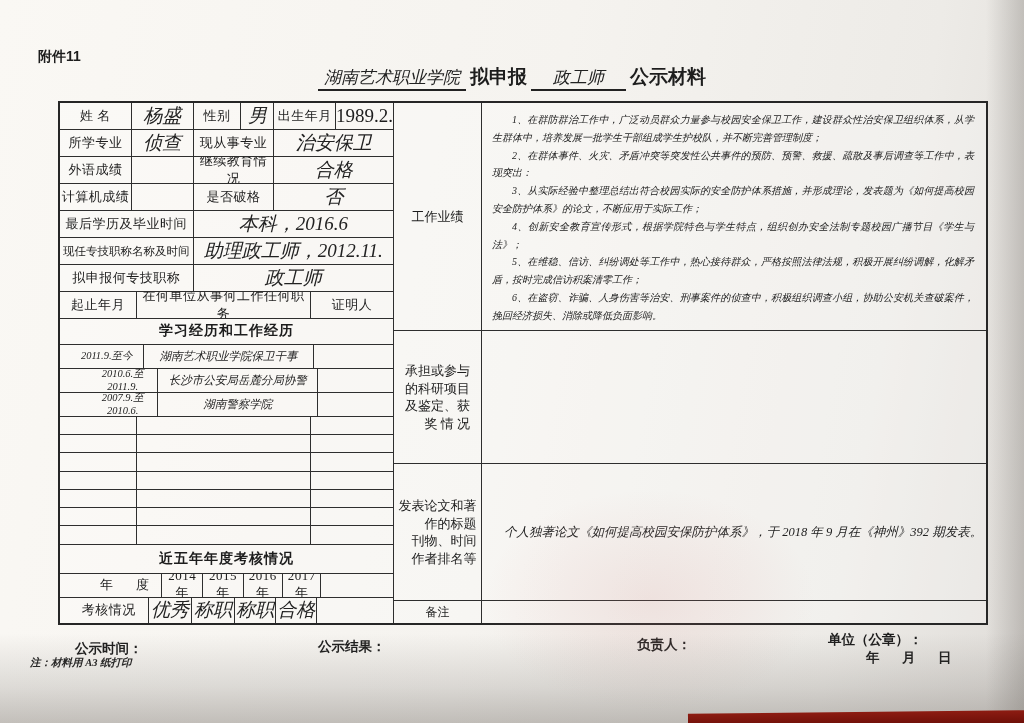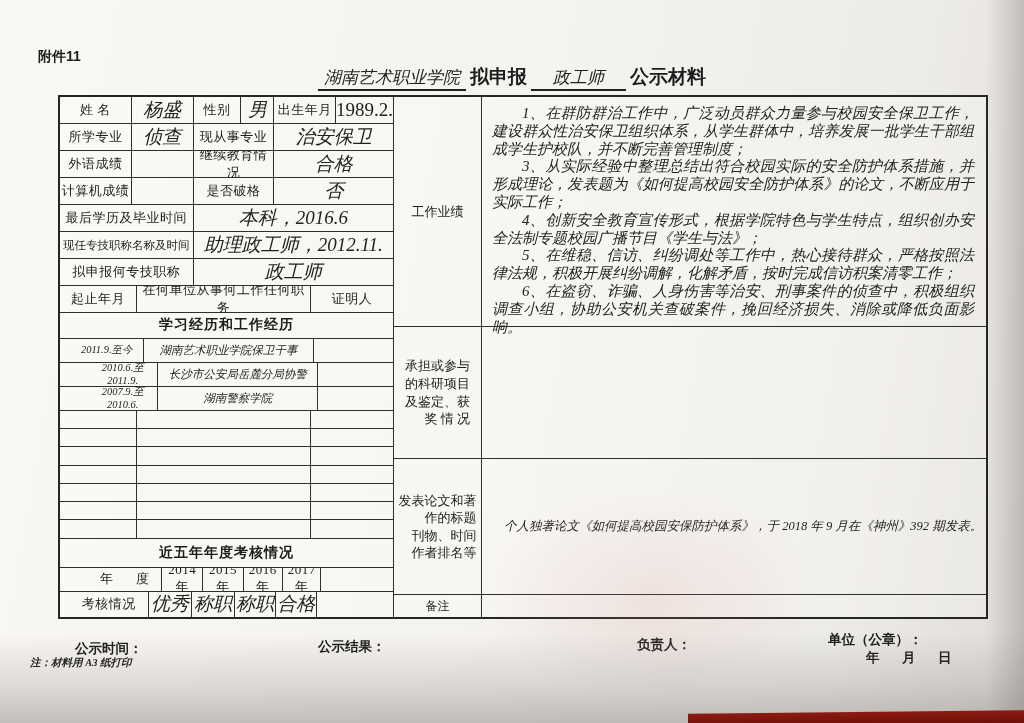--- a/index.html
+++ b/index.html
@@ -21,21 +21,21 @@
 
   .attachment { position:absolute; left:38px; top:48px; font-family:"Liberation Sans",sans-serif;
             font-weight:bold; font-size:14px; }
   .titleline { position:absolute; left:0; top:64px; width:1024px; text-align:center; white-space:nowrap; }
   .t-hw { font-size:17px; font-style:italic; border-bottom:2px solid #222; padding:0 6px 2px; }
   .t-bold { font-family:"Liberation Sans",sans-serif; font-weight:bold; font-size:19px; }
   .t-pos { padding:0 22px 2px; }
 
   
   .hw { font-style:italic; color:#222; }
-  #bigtable { position:absolute; left:58px; top:95px; width:930px; height:524px;
+  #bigtable { position:absolute; left:58px; top:101px; width:930px; height:524px;
               border:2px solid #262626; display:flex; background:rgba(255,255,255,0.25); }
   .cell { border-right:1px solid #2e2e2e; display:flex; align-items:center; justify-content:center;
           text-align:center; overflow:hidden; }
   .cell:last-child { border-right:none; }
   .lrow { display:flex; border-bottom:1px solid #2e2e2e; }
   .label { font-size:13px; letter-spacing:0.5px; }
   .val { font-size:19px; }
 
   #left-panel { width:334px; border-right:1px solid #2e2e2e; display:flex; flex-direction:column; }
   .h27{height:27px;} .h26{height:26px;} .h25{height:25px;padding-left:10px;} .h24{height:24px;padding-left:28px;} .h30{height:30px;}
@@ -50,21 +50,21 @@
   #empty-rows { height:130px; display:flex; flex-direction:column; }
   #empty-rows .lrow { flex:1; }
 
   #right-panel { flex:1; display:flex; flex-direction:column; }
   .rsection { display:flex; border-bottom:1px solid #2e2e2e; }
   .rsection:last-child { border-bottom:none; }
   .rlabel { width:88px; border-right:1px solid #2e2e2e; display:flex; align-items:center;
             justify-content:center; text-align:right; font-size:13px; white-space:pre-line; line-height:1.35; }
   .rcontent { flex:1; }
   .work-body { padding:8px 12px 0 10px; }
-  .work-body p { font-size:15px; line-height:17.8px; text-indent:2em; text-align:justify; }
+  .work-body p { font-size:10px; line-height:17.8px; text-indent:2em; text-align:justify; }
   .pub-body { display:flex; align-items:center; padding-left:22px; height:100%; font-size:12.5px; }
 
   .footer-item { position:absolute; font-family:"Liberation Sans",sans-serif; font-weight:bold;
                  font-size:13.5px; white-space:pre; }
   .note { position:absolute; left:30px; top:656px; font-size:10.5px; font-style:italic; font-weight:bold; }
 </style>
 </head>
 <body>
 
 <div id="photo">
@@ -217,20 +217,21 @@
         <div class="cell c82"></div>
       </div>
     </div>
 
     <div id="right-panel">
 
       <div class="rsection" style="height:230px">
         <div class="rlabel">工作业绩</div>
         <div class="rcontent work-body hw">
           <p>1、在群防群治工作中，广泛动员群众力量参与校园安全保卫工作，建设群众性治安保卫组织体系，从学生群体中，培养发展一批学生干部组成学生护校队，并不断完善管理制度；</p>
+          <p>2、在群体事件、火灾、矛盾冲突等突发性公共事件的预防、预警、救援、疏散及事后调查等工作中，表现突出：</p>
           <p>3、从实际经验中整理总结出符合校园实际的安全防护体系措施，并形成理论，发表题为《如何提高校园安全防护体系》的论文，不断应用于实际工作；</p>
           <p>4、创新安全教育宣传形式，根据学院特色与学生特点，组织创办安全法制专题校园广播节目《学生与法》；</p>
           <p>5、在维稳、信访、纠纷调处等工作中，热心接待群众，严格按照法律法规，积极开展纠纷调解，化解矛盾，按时完成信访积案清零工作；</p>
           <p>6、在盗窃、诈骗、人身伤害等治安、刑事案件的侦查中，积极组织调查小组，协助公安机关查破案件，挽回经济损失、消除或降低负面影响。</p>
         </div>
       </div>
 
       <div class="rsection" style="height:134px">
         <div class="rlabel">承担或参与
 的科研项目

